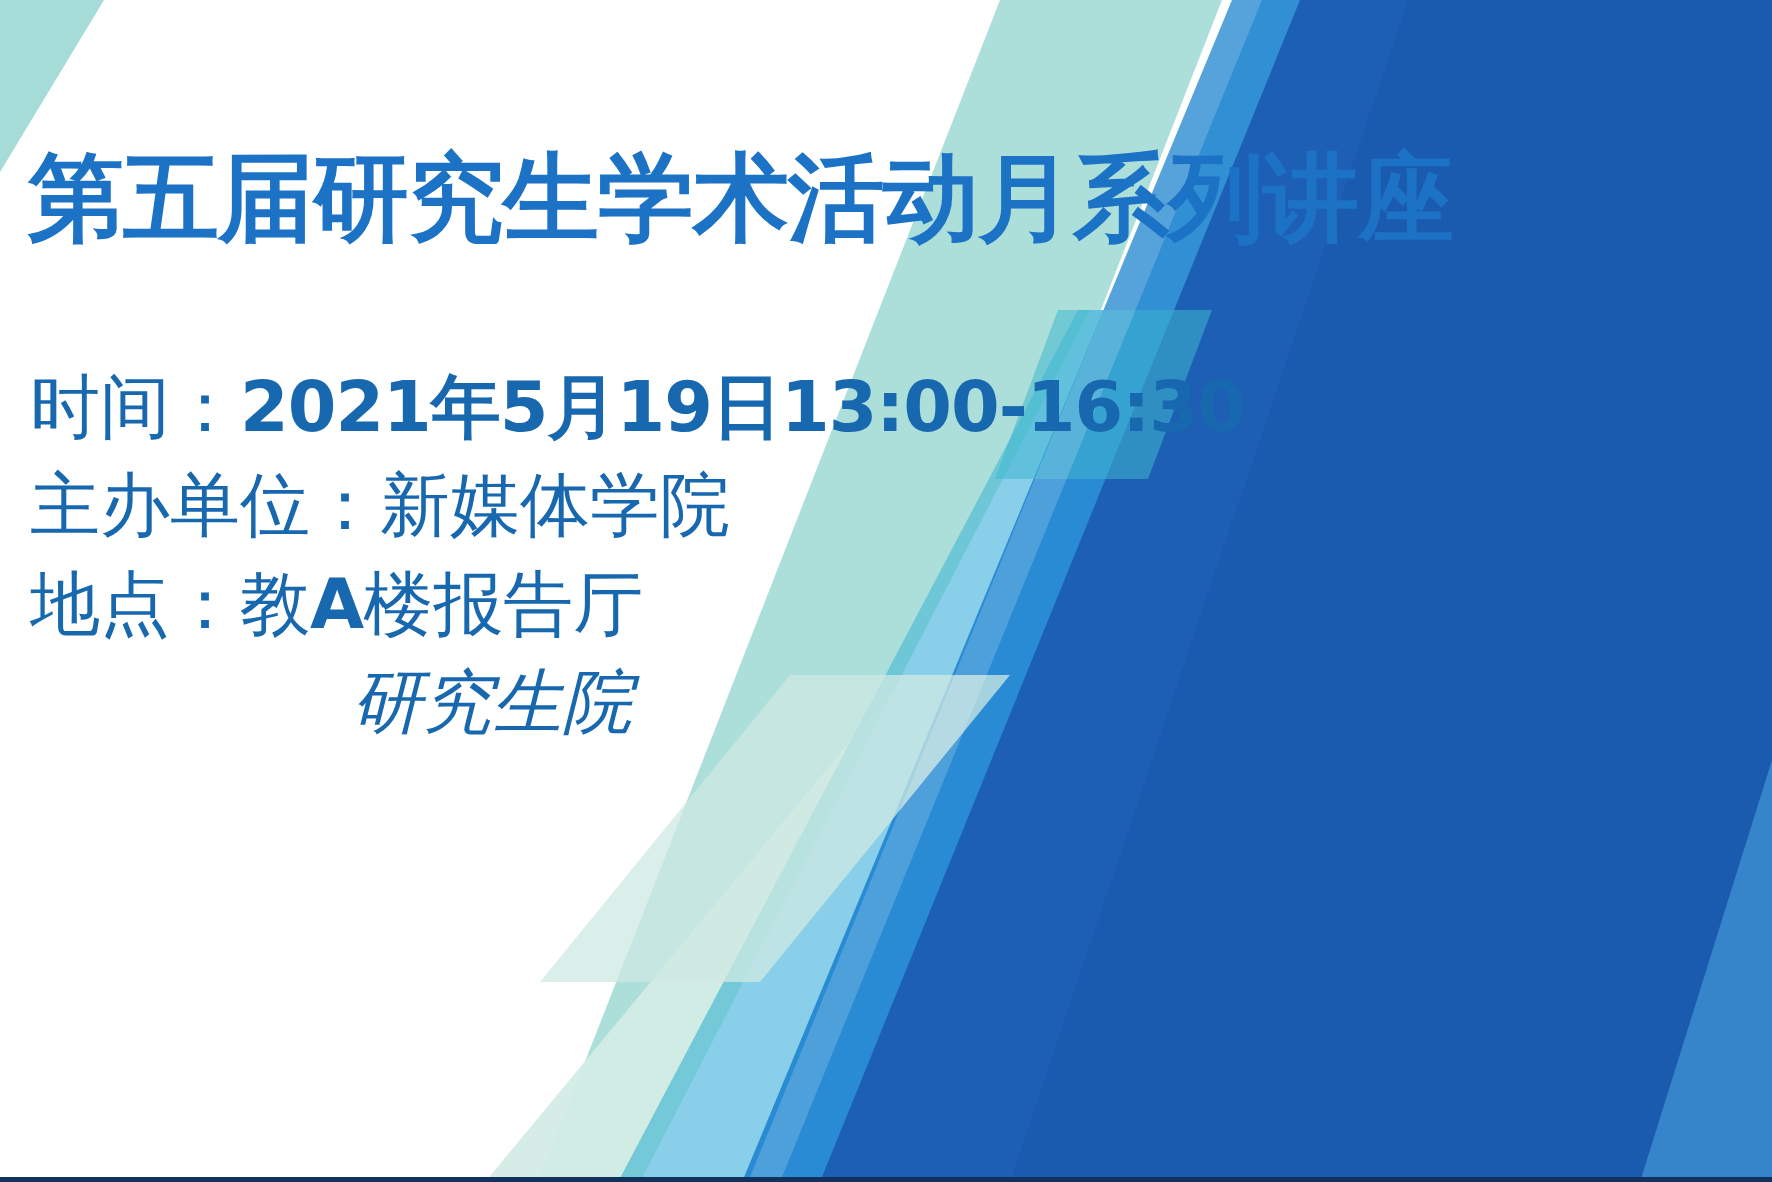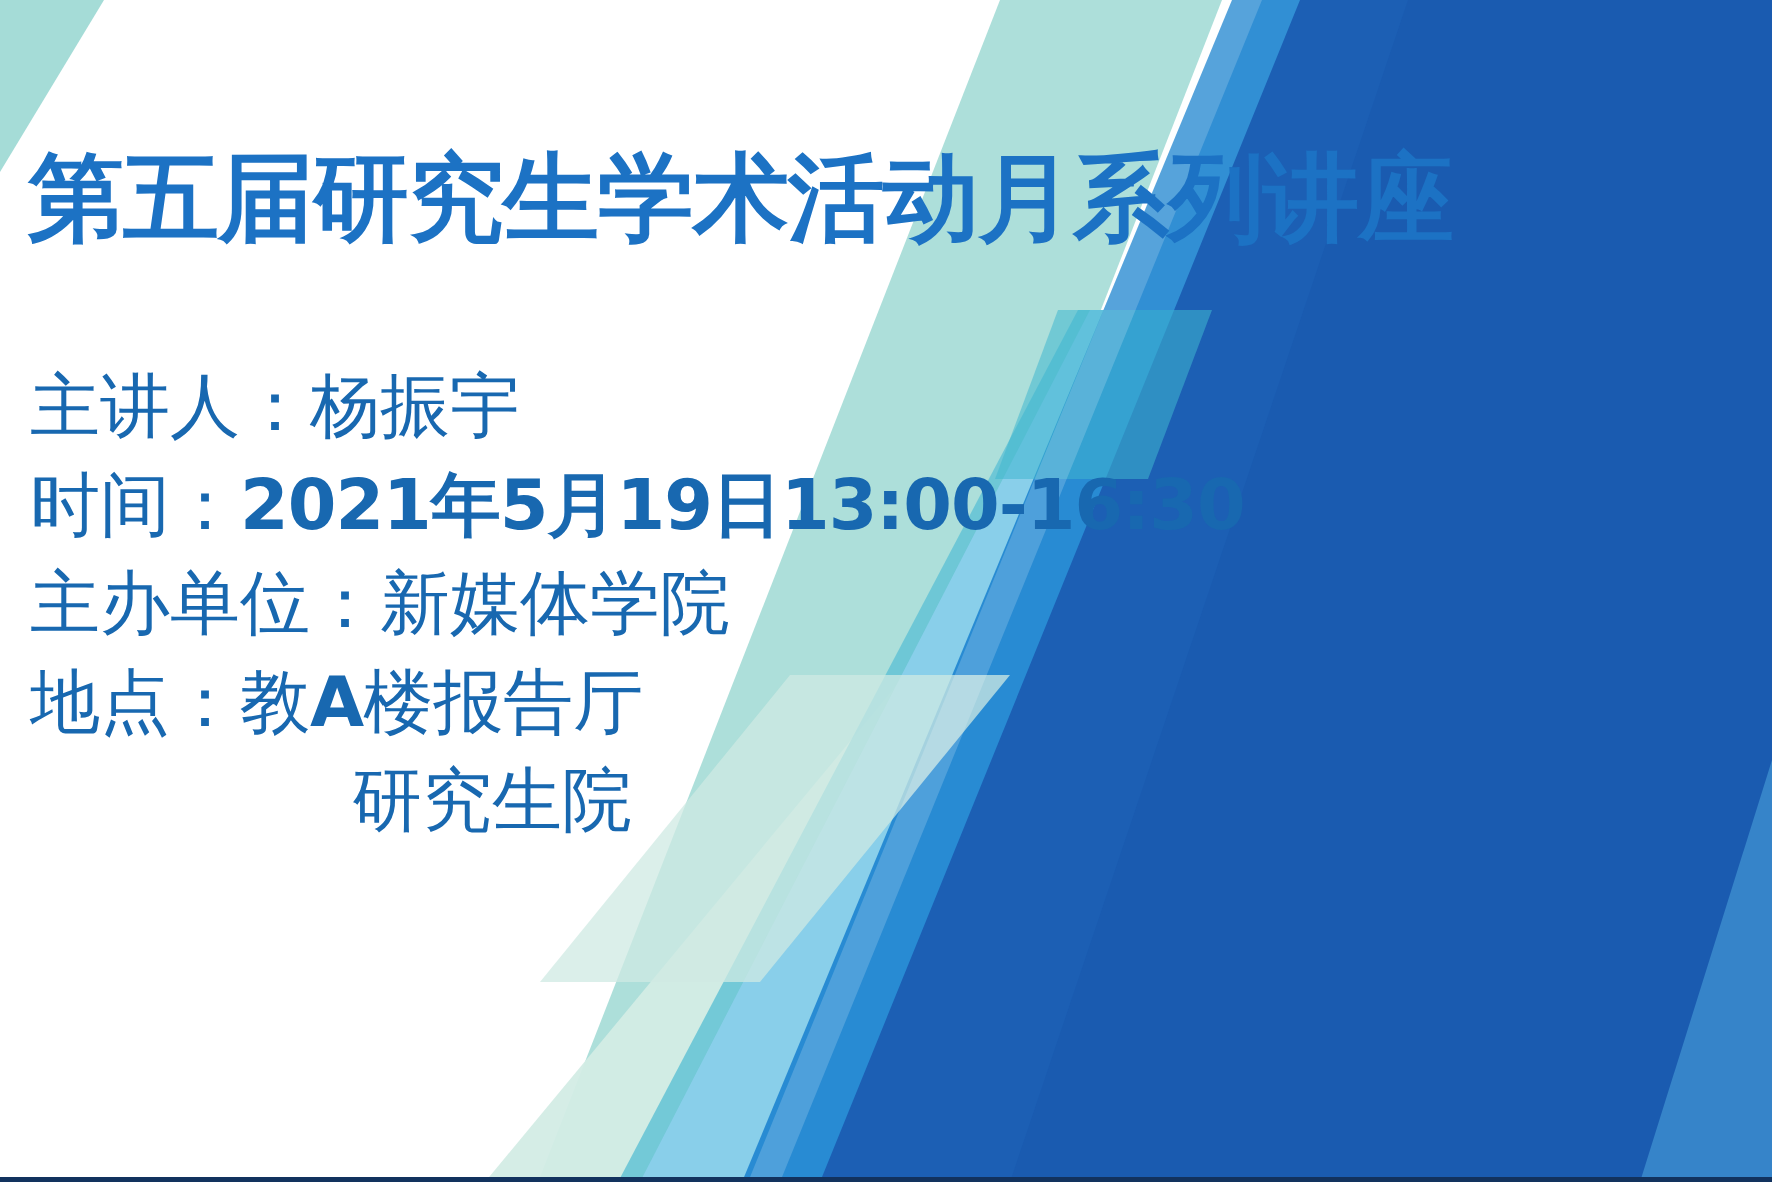--- a/index.html
+++ b/index.html
@@ -58,20 +58,21 @@
   }
 
   .line .sans {
     font-family: "DejaVu Sans", "Liberation Sans", sans-serif;
     font-weight: bold;
     letter-spacing: -1px;
   }
 
   .line.indented {
     padding-left: 322px;
+    font-style: italic;
   }
 
   .bottom-rule {
     position: absolute;
     left: 0;
     bottom: 0;
     width: 1772px;
     height: 5px;
     background: #12325e;
     z-index: 6;
@@ -109,23 +110,20 @@
     <polygon points="790,675 1010,675 760,982 540,982" fill="#cfeae3" opacity="0.75"></polygon>
 
     <polygon points="1230,0 1262,0 780,1182 748,1182" fill="#ffffff" opacity="0.18"></polygon>
 
   </svg>
 
   <div class="title">第五届研究生学术活动月系列讲座</div>
 
   <div class="body-block">
 
-    <div class="line">
-      <span>主讲人：</span><span>杨振宇</span>
-    </div>
 
     <div class="line">
       <span>时间：</span><span class="sans">2021年5月19日13:00-16:30</span>
     </div>
 
     <div class="line">
       <span>主办单位：</span><span>新媒体学院</span>
     </div>
 
     <div class="line">

